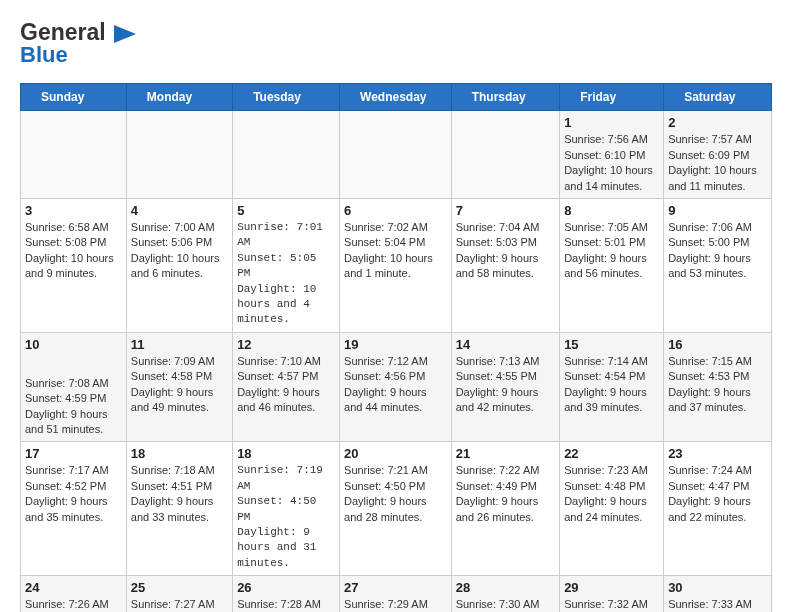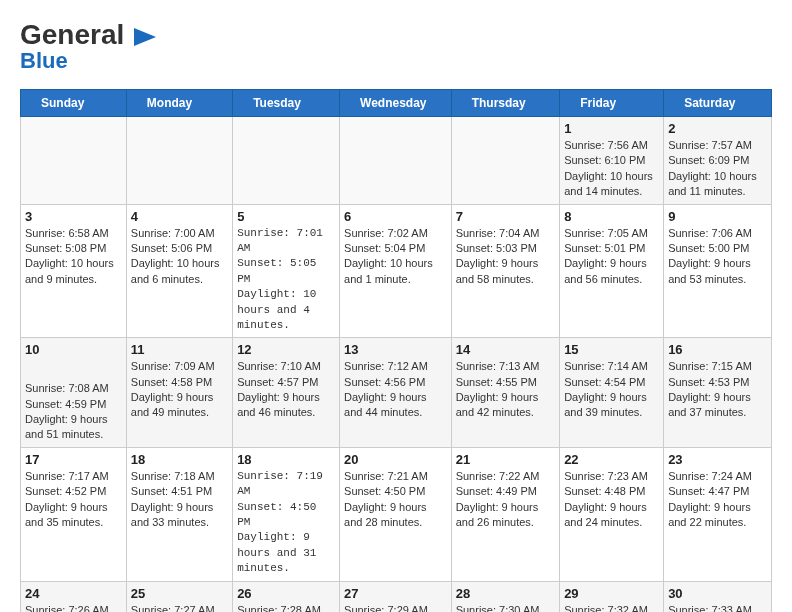--- a/index.html
+++ b/index.html
@@ -74,21 +74,21 @@
     .empty-cell {
       background: #f9f9f9 !important;
     }
   </style>
 </head>
 <body>
 
 <div class="header-area">
   <div class="logo">
     <div style="display:flex; align-items:center;">
-      <div style="font-size:28px; font-weight:bold; color:#333; line-height:1.1;">
+      <div style="font-size:23px; font-weight:bold; color:#333; line-height:1.1;">
         <span style="color:#333;">General</span>
         <svg width="22" height="18" viewBox="0 0 22 18" style="display:inline-block; margin-left:2px; vertical-align:middle;">
           <polygon points="0,0 22,9 0,18" fill="#1a6bbd"></polygon>
         </svg>
       </div>
     </div>
     <div style="font-size:22px; font-weight:bold; color:#1a6bbd; line-height:1.1; margin-top:-2px;">
       <span>Blue</span>
     </div>
   </div>
@@ -187,21 +187,21 @@
 Sunset: 4:58 PM
 Daylight: 9 hours and 49 minutes.</div>
         </td>
         <td>
           <div class="day-num">12</div>
           <div class="day-info" style="white-space: pre-line;">Sunrise: 7:10 AM
 Sunset: 4:57 PM
 Daylight: 9 hours and 46 minutes.</div>
         </td>
         <td>
-          <div class="day-num">13</div>
+          <div class="day-num">19</div>
           <div class="day-info" style="white-space: pre-line;">Sunrise: 7:12 AM
 Sunset: 4:56 PM
 Daylight: 9 hours and 44 minutes.</div>
         </td>
         <td>
           <div class="day-num">14</div>
           <div class="day-info" style="white-space: pre-line;">Sunrise: 7:13 AM
 Sunset: 4:55 PM
 Daylight: 9 hours and 42 minutes.</div>
         </td>

